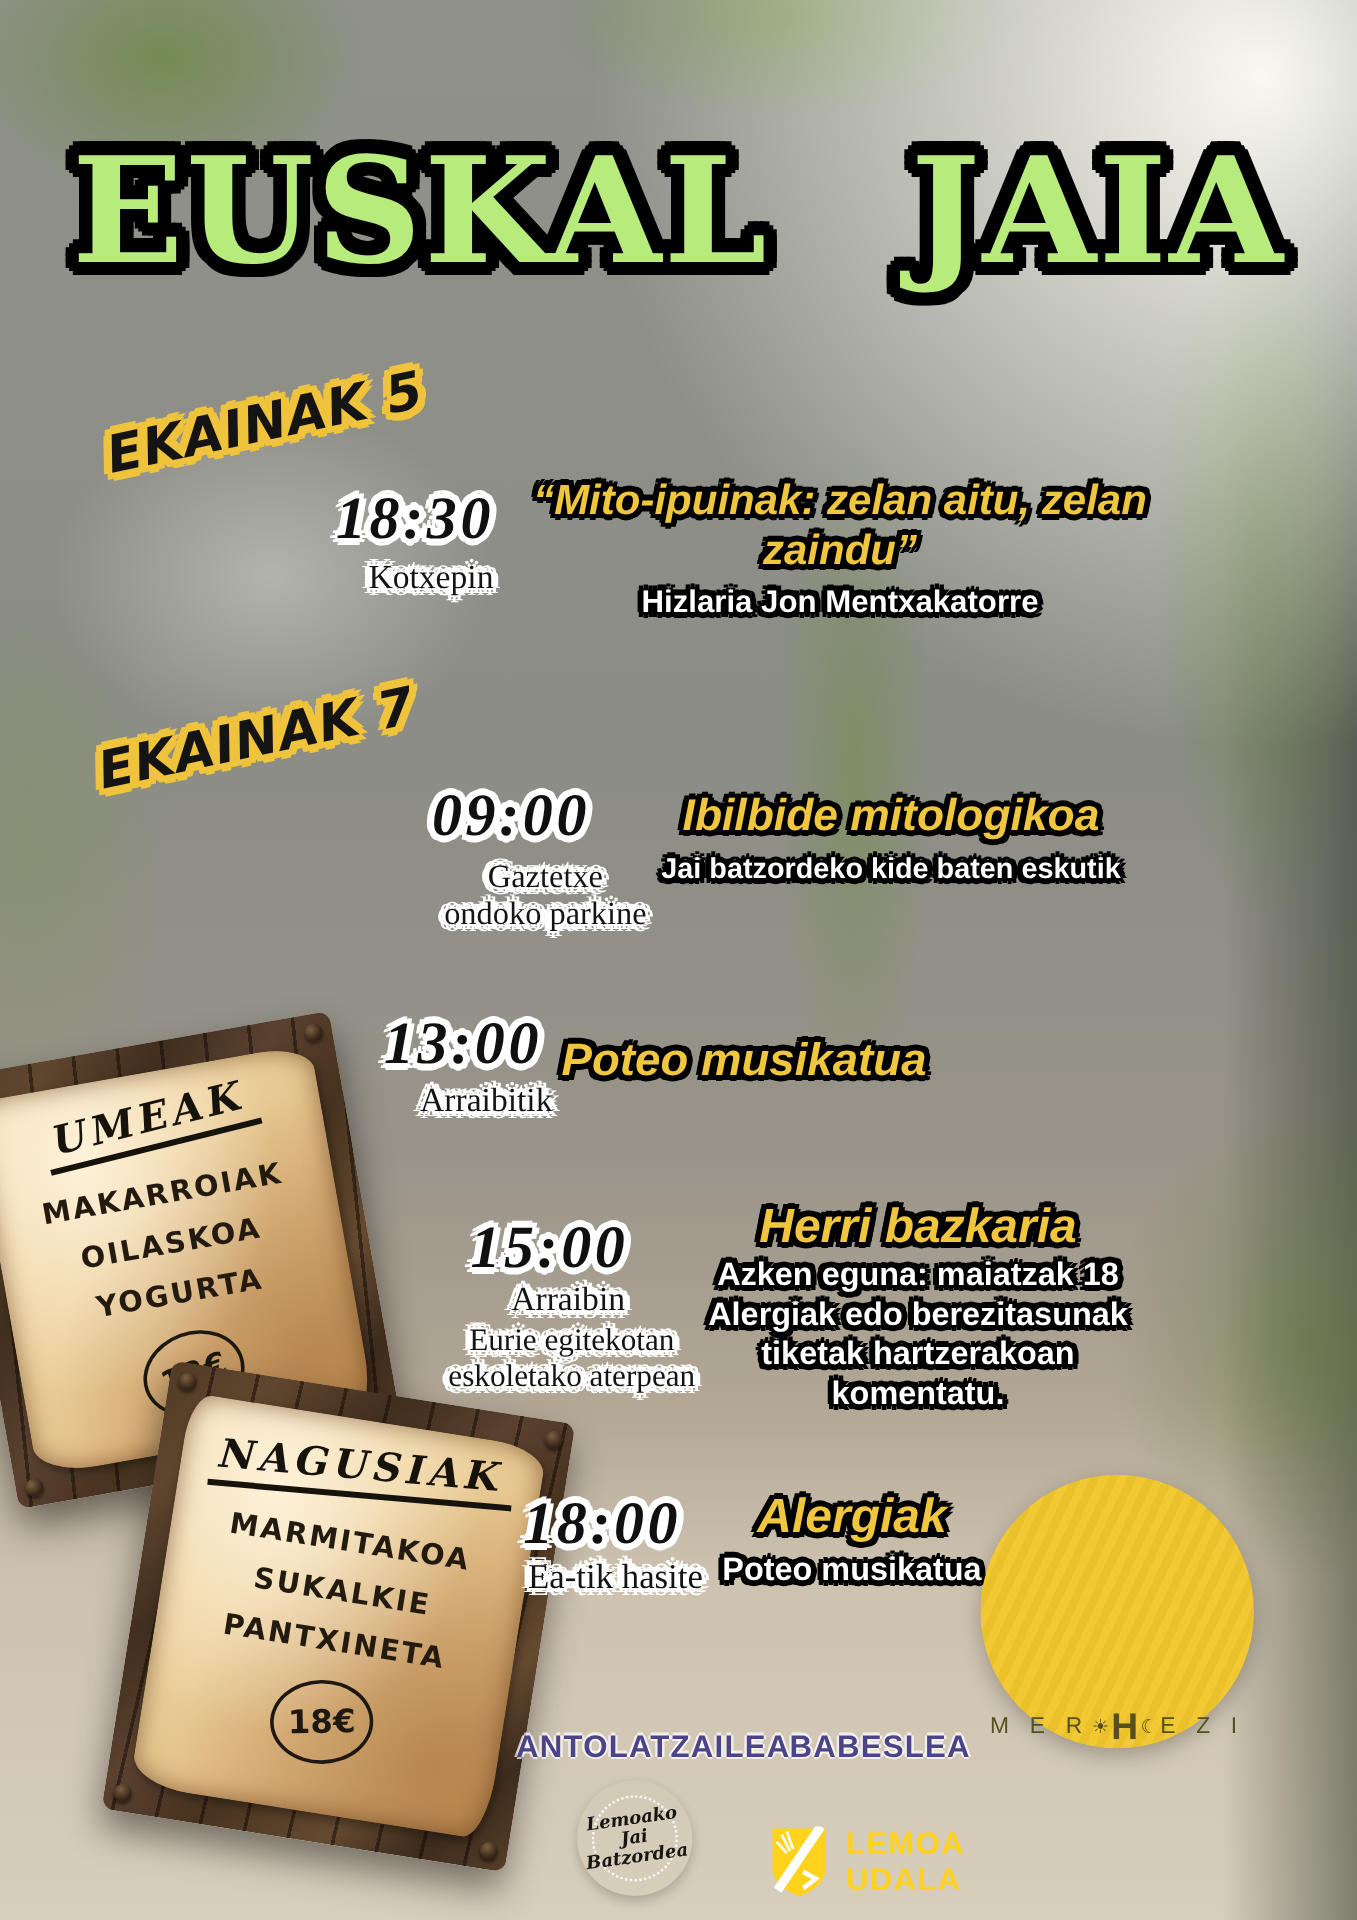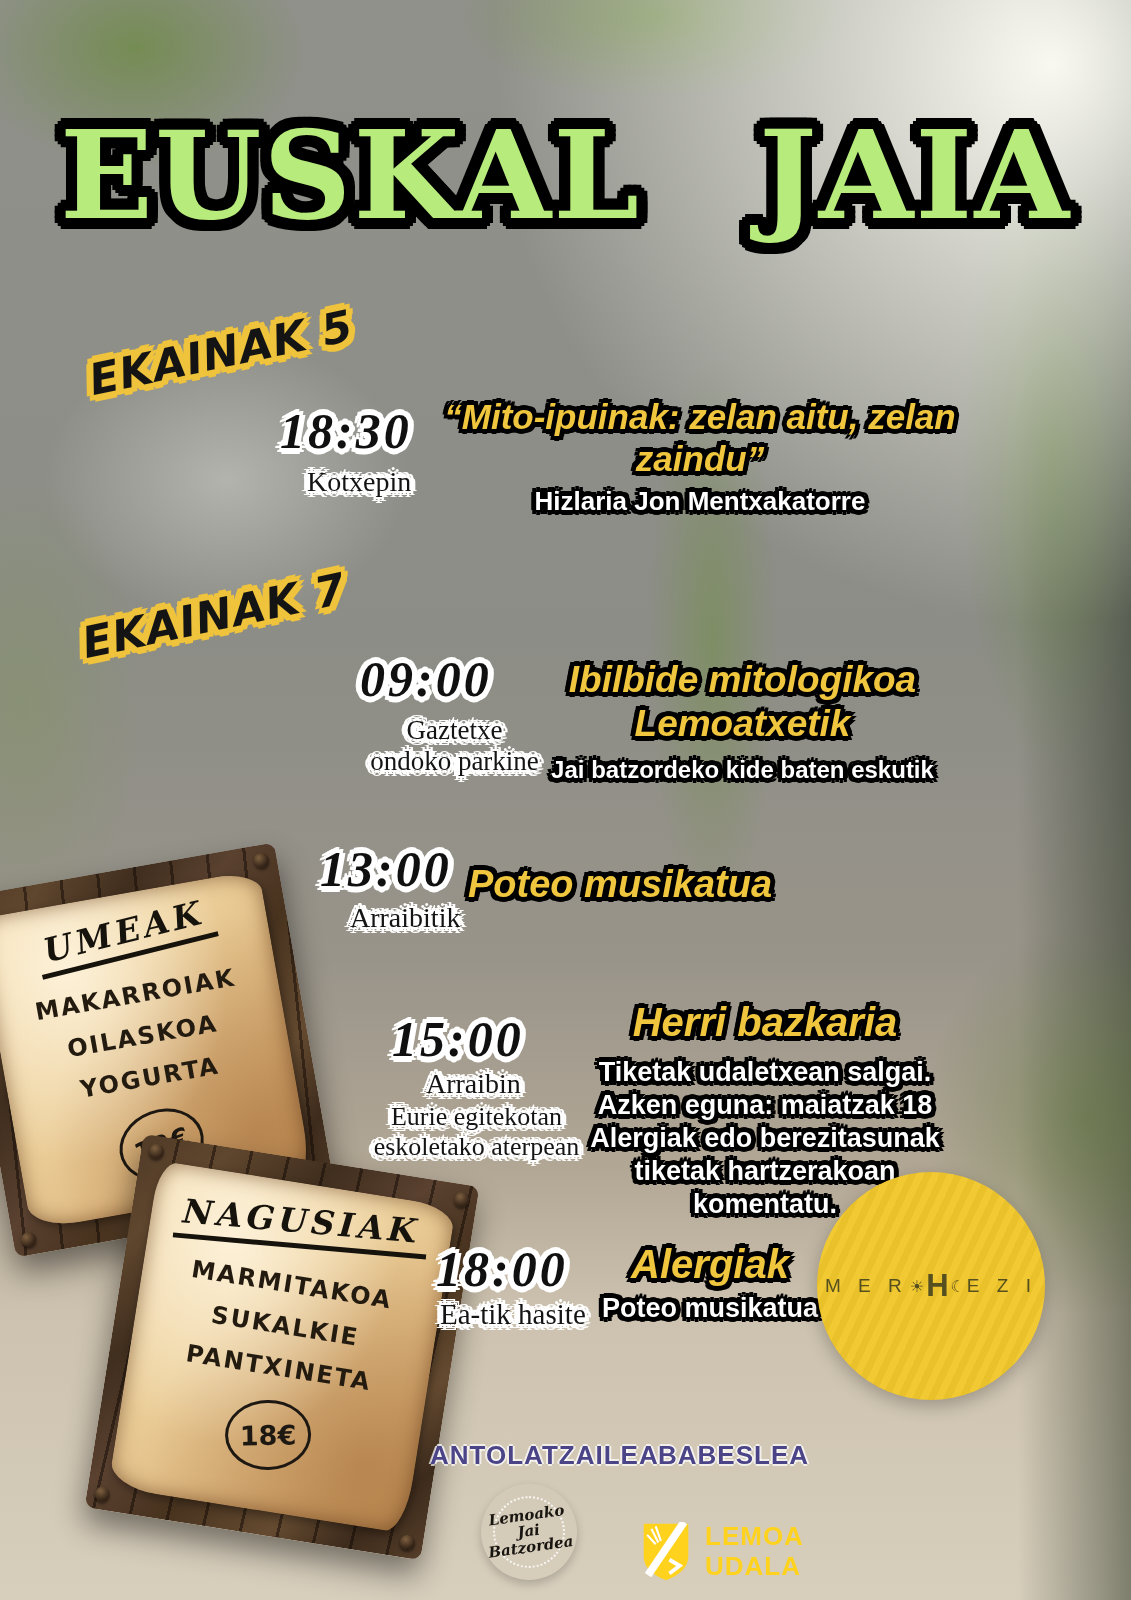--- a/index.html
+++ b/index.html
@@ -42,21 +42,21 @@
     border-radius:18px 45px 20px 50px / 40px 22px 55px 25px;
     box-shadow:inset 0 0 20px rgba(92,52,20,0.6), 2px 4px 8px rgba(0,0,0,0.35);
     background:
       radial-gradient(ellipse at 28% 20%, rgba(255,246,226,0.85) 0%, rgba(244,215,165,0) 55%),
       radial-gradient(ellipse at 82% 82%, rgba(158,102,52,0.5) 0%, rgba(158,102,52,0) 60%),
       linear-gradient(135deg,#f4ddb0 0%,#eccf9a 40%,#d9b077 75%,#c3945a 100%);}
   .menu-heading{font-family:"DejaVu Serif",serif;font-style:italic;font-weight:bold;font-size:33px;color:#16120c;letter-spacing:4px;border-bottom:5px solid #16120c;padding:0 8px 3px;margin-bottom:16px;transform:rotate(-4deg);}
   .menu-item{font-family:"DejaVu Sans",sans-serif;font-weight:bold;font-size:24px;color:#241b10;letter-spacing:2px;margin:7px 0;}
   .price-badge{margin-top:12px;width:80px;height:64px;border:3px solid #1e1812;border-radius:50%;display:flex;align-items:center;justify-content:center;font-family:"DejaVu Sans",sans-serif;font-weight:bold;font-size:27px;color:#1e1812;transform:rotate(-10deg);}
   
-  .badge{left:817px;top:1172px;width:228px;height:228px;border-radius:50%;display:flex;align-items:center;justify-content:center;
+  .badge{left:817px;top:1229px;width:228px;height:228px;border-radius:50%;display:flex;align-items:flex-end;justify-content:center;
     background:
       repeating-linear-gradient(115deg, rgba(0,0,0,0.03) 0 7px, rgba(255,255,255,0.04) 7px 14px),
       #f1c72b;
     box-shadow:0 6px 18px rgba(0,0,0,0.25);}
   .badge-text{display:flex;align-items:center;font-size:19px;letter-spacing:6px;color:#565020;font-weight:normal;}
   .badge-text .big-h{font-size:31px;font-weight:bold;letter-spacing:0;}
   .badge-text .glyph{font-size:16px;letter-spacing:0;margin:0 2px;}
   
   .footer-label{font-size:26px;font-weight:bold;color:#4b4487;letter-spacing:1px;text-shadow:2px 0 0 rgba(255,255,255,.7),-2px 0 0 rgba(255,255,255,.7),0 2px 0 rgba(255,255,255,.7),0 -2px 0 rgba(255,255,255,.7);}
   .jai-logo{left:481px;top:1484px;width:96px;height:96px;border-radius:50%;display:flex;align-items:center;justify-content:center;
@@ -89,21 +89,20 @@
 
   <div class="abs daylabel sh-y" style="left:88px;top:618px;">EKAINAK 7</div>
 
   <div class="abs time sh-w" style="left:360px;top:650px;">09:00</div>
   <div class="abs place sh-w c" style="left:338px;top:715px;width:185px;font-size:27px;">
     <div>Gaztetxe</div>
     <div>ondoko parkine</div>
   </div>
   <div class="abs c" style="left:520px;top:658px;width:445px;">
     <div class="ytitle sh-b" style="font-size:37px;">Ibilbide mitologikoa</div>
-    <div class="ytitle sh-b" style="font-size:37px;">Lemoatxetik</div>
     <div class="wsub sh-b" style="font-size:24px;margin-top:8px;">Jai batzordeko kide baten eskutik</div>
   </div>
 
   <div class="abs time sh-w" style="left:320px;top:840px;">13:00</div>
   <div class="abs place sh-w" style="left:326px;top:902px;">Arraibitik</div>
   <div class="abs ytitle sh-b" style="left:468px;top:862px;font-size:38px;">Poteo musikatua</div>
 
   <div class="board" style="left:-18px;top:868px;width:286px;height:316px;transform:rotate(-10deg);">
 
     <div class="nail" style="right:8px;top:8px;"></div>
@@ -119,21 +118,20 @@
   </div>
 
   <div class="abs time sh-w" style="left:392px;top:1010px;">15:00</div>
   <div class="abs place sh-w" style="left:402px;top:1068px;">Arraibin</div>
   <div class="abs place sh-w c" style="left:340px;top:1102px;width:225px;font-size:26px;">
     <div>Eurie egitekotan</div>
     <div>eskoletako aterpean</div>
   </div>
   <div class="abs c" style="left:560px;top:998px;width:410px;">
     <div class="ytitle sh-b" style="font-size:40px;">Herri bazkaria</div>
-    <div class="wsub sh-b" style="font-size:27px;margin-top:10px;">Tiketak udaletxean salgai.</div>
     <div class="wsub sh-b" style="font-size:27px;">Azken eguna: maiatzak 18</div>
     <div class="wsub sh-b" style="font-size:27px;">Alergiak edo berezitasunak</div>
     <div class="wsub sh-b" style="font-size:27px;">tiketak hartzerakoan komentatu.</div>
   </div>
 
   <div class="board" style="left:112px;top:1158px;width:300px;height:330px;transform:rotate(9deg);">
     <div class="nail" style="left:8px;top:8px;"></div>
     <div class="nail" style="right:8px;top:8px;"></div>
     <div class="nail" style="left:8px;bottom:8px;"></div>
     <div class="nail" style="right:8px;bottom:8px;"></div>

